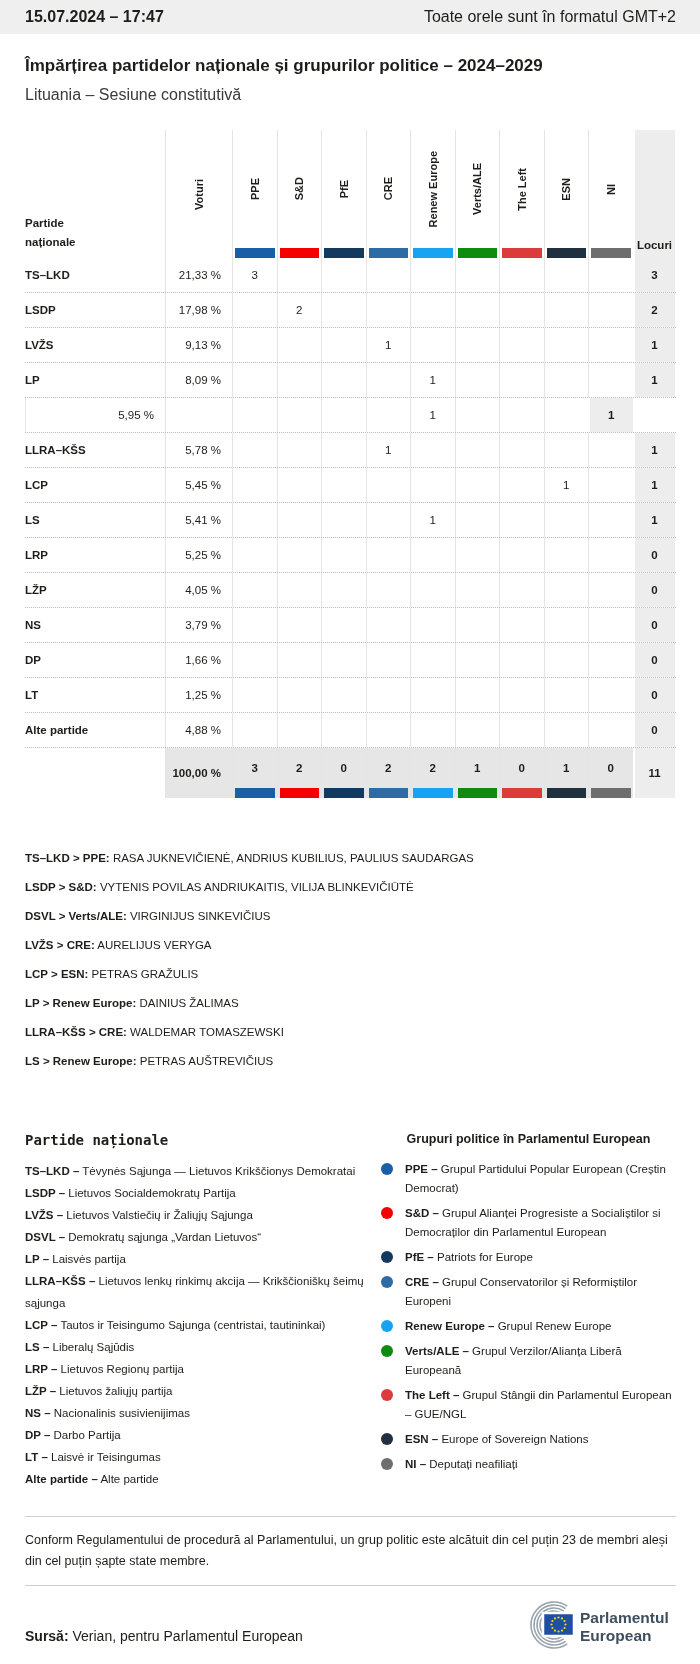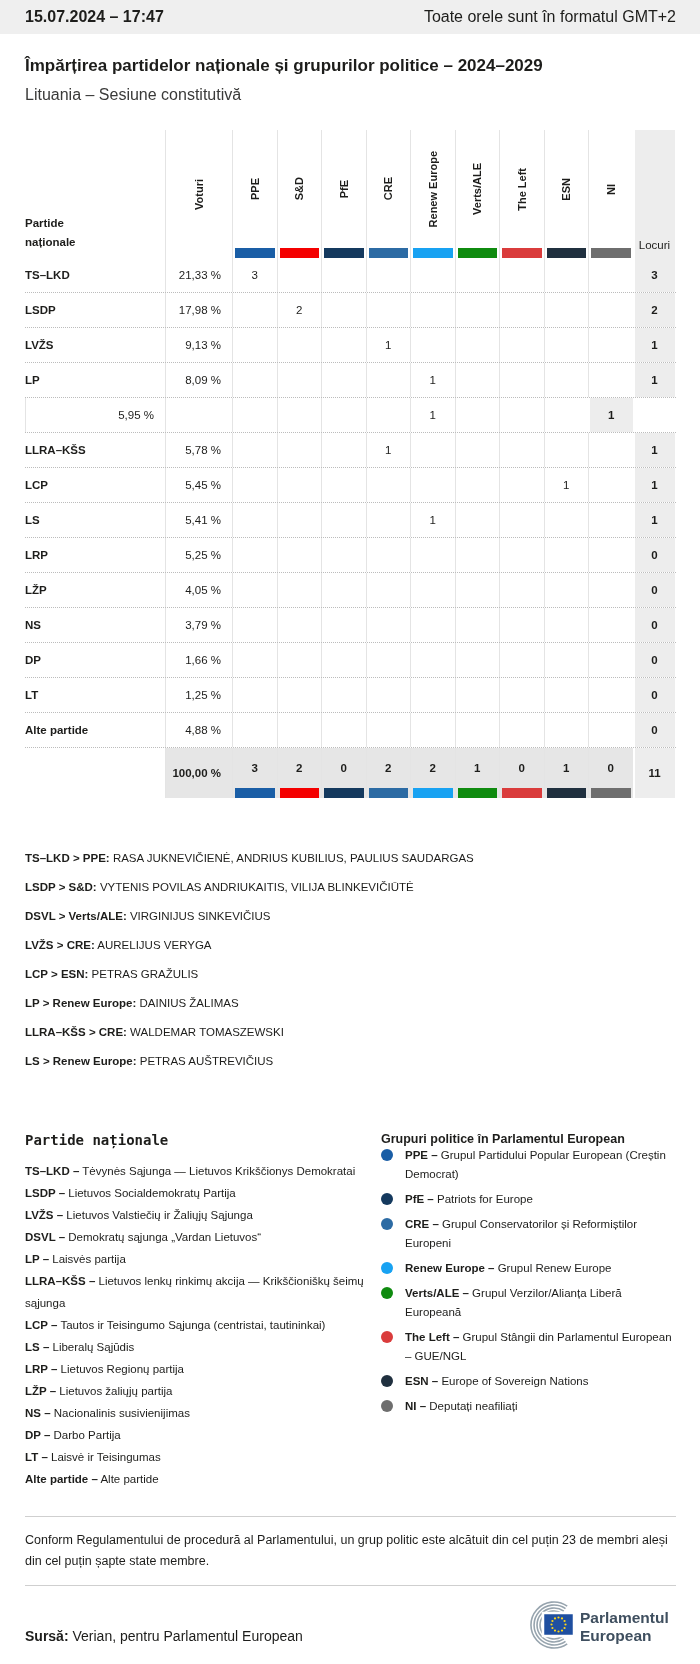--- a/index.html
+++ b/index.html
@@ -21,21 +21,21 @@
   .pg-table { --cols: 140px 67px repeat(9, 44.5px) 42px; width: 651px; margin-top: 26px; font-size: 11.5px; }
   .trow-grid { display: grid; grid-template-columns: var(--cols); }
   .thead { height: 128px; }
   .cell { min-width: 0; }
   .h-party { display: flex; align-items: flex-end; }
   .hp-label { font-weight: bold; width: 74px; line-height: 1.6; padding-bottom: 7px; }
   .h-voturi, .h-group { border-left: 1px solid #e4e4e4; display: flex; flex-direction: column; align-items: center; }
   .vlabel { writing-mode: vertical-rl; transform: rotate(180deg); font-weight: bold; font-size: 11px; margin: auto; white-space: nowrap; }
   .gbar { height: 10px; width: calc(100% - 4px); margin: 0 2px; flex: 0 0 10px; }
   .h-locuri { background: #ededed; border-left: 2px solid #fff; display: flex; align-items: flex-end; justify-content: center; }
-  .hl-label { font-weight: normal; padding-bottom: 7px; margin-top: 17px; }
+  .hl-label { font-weight: bold; padding-bottom: 7px; margin-top: 17px; }
   .trow { height: 35px; border-bottom: 1px dotted #bcbcbc; }
   .c-party { font-weight: bold; display: flex; align-items: center; }
   .c-votes { display: flex; align-items: center; justify-content: flex-end; padding-right: 11px; border-left: 1px solid #e4e4e4; }
   .c-seat { display: flex; align-items: center; justify-content: center; border-left: 1px solid #e4e4e4; }
   .c-locuri { background: #ededed; border-left: 2px solid #fff; display: flex; align-items: center; justify-content: center; font-weight: bold; }
   .trow-total { height: 50px; }
   .trow-total .c-votes, .t-seat { background: #e6e6e6; font-weight: bold; }
   .t-seat { flex-direction: column; justify-content: flex-end; }
   .t-num { flex: 1; display: flex; align-items: center; justify-content: center; width: 100%; }
 
@@ -44,21 +44,21 @@
   .mep-line { line-height: 29px; }
   .mep-label { font-weight: bold; }
 
   
   .legend-wrap { display: flex; margin-top: 56px; }
   .party-legend { width: 356px; padding-right: 14px; }
   .pl-title { font-family: "DejaVu Sans Mono", monospace; font-weight: bold; font-size: 14px; margin-bottom: 12px; }
   .pl-item { font-size: 11.5px; line-height: 22px; }
   .pl-abbr { font-weight: bold; }
   .group-legend { flex: 1; }
-  .gl-title { font-weight: bold; font-size: 12.5px; margin-bottom: 0; }
+  .gl-title { font-weight: bold; font-size: 12.5px; margin-bottom: 14px; text-align: center; }
   .gl-item { display: flex; font-size: 11.5px; line-height: 19px; margin-bottom: 6px; }
   .gl-dot { width: 12px; height: 12px; border-radius: 50%; flex: 0 0 12px; margin: 3px 12px 0 0; }
   .gl-abbr { font-weight: bold; }
 
   
   .footnote { margin-top: 26px; border-top: 1px solid #cfcfcf; border-bottom: 1px solid #cfcfcf;
     padding: 13px 0; font-size: 12.5px; line-height: 21px; }
   .bottom { display: flex; justify-content: space-between; align-items: flex-end; margin-top: 10px; }
   .source { font-size: 14px; margin-bottom: 10px; }
   .source-label { font-weight: bold; margin-top: 38px; }
@@ -392,20 +392,24 @@
           <div class="pl-item"><span class="pl-abbr">LT –</span><span class="pl-name"> Laisvė ir Teisingumas</span></div>
           <div class="pl-item"><span class="pl-abbr">Alte partide –</span><span class="pl-name"> Alte partide</span></div>
         </div>
     </div>
     <div class="group-legend">
       <div class="gl-title">Grupuri politice în Parlamentul European</div>
       <div>
           <div class="gl-item">
             <span class="gl-dot" style="background: rgb(26, 94, 166);"></span>
             <span class="gl-text"><span class="gl-abbr">PPE –</span><span class="gl-name"> Grupul Partidului Popular European (Creștin Democrat)</span></span>
+          </div>
+          <div class="gl-item">
+            <span class="gl-dot" style="background: rgb(244, 0, 0);"></span>
+            <span class="gl-text"><span class="gl-abbr">S&amp;D –</span><span class="gl-name"> Grupul Alianței Progresiste a Socialiștilor si Democraților din Parlamentul European</span></span>
           </div>
           <div class="gl-item">
             <span class="gl-dot" style="background: rgb(20, 57, 94);"></span>
             <span class="gl-text"><span class="gl-abbr">PfE –</span><span class="gl-name"> Patriots for Europe</span></span>
           </div>
           <div class="gl-item">
             <span class="gl-dot" style="background: rgb(44, 107, 164);"></span>
             <span class="gl-text"><span class="gl-abbr">CRE –</span><span class="gl-name"> Grupul Conservatorilor și Reformiștilor Europeni</span></span>
           </div>
           <div class="gl-item">

